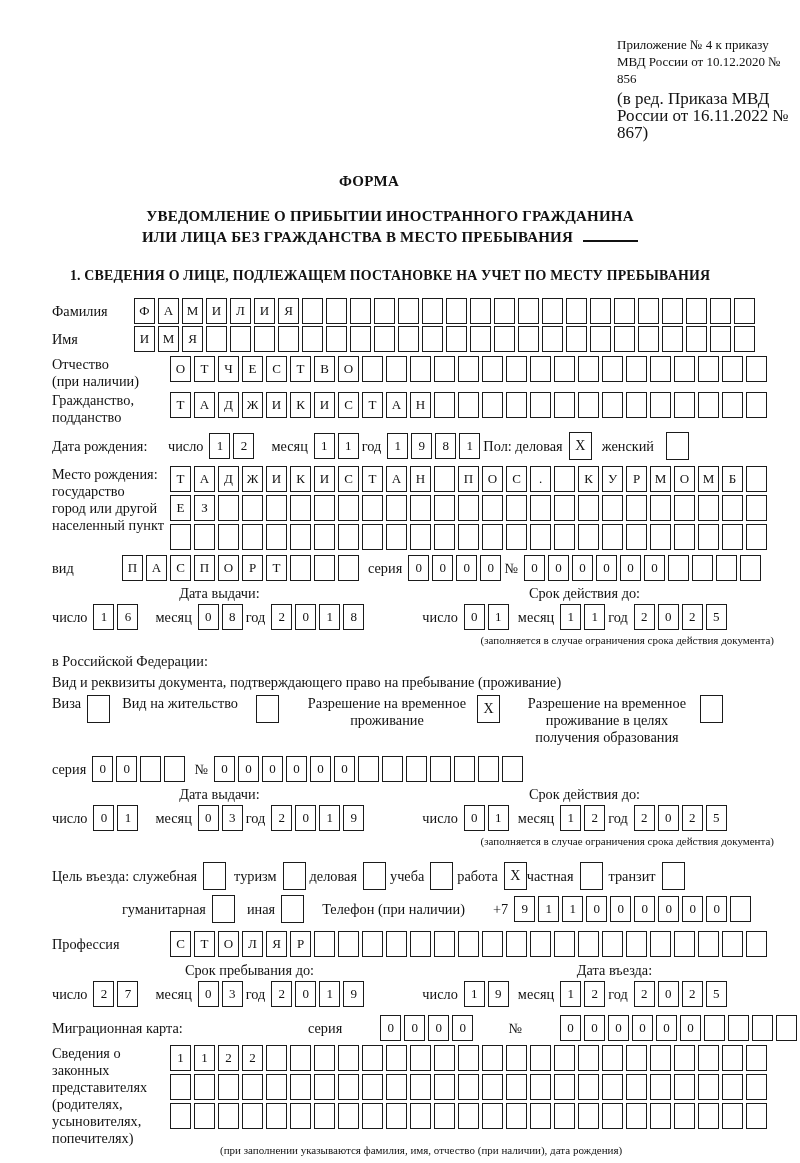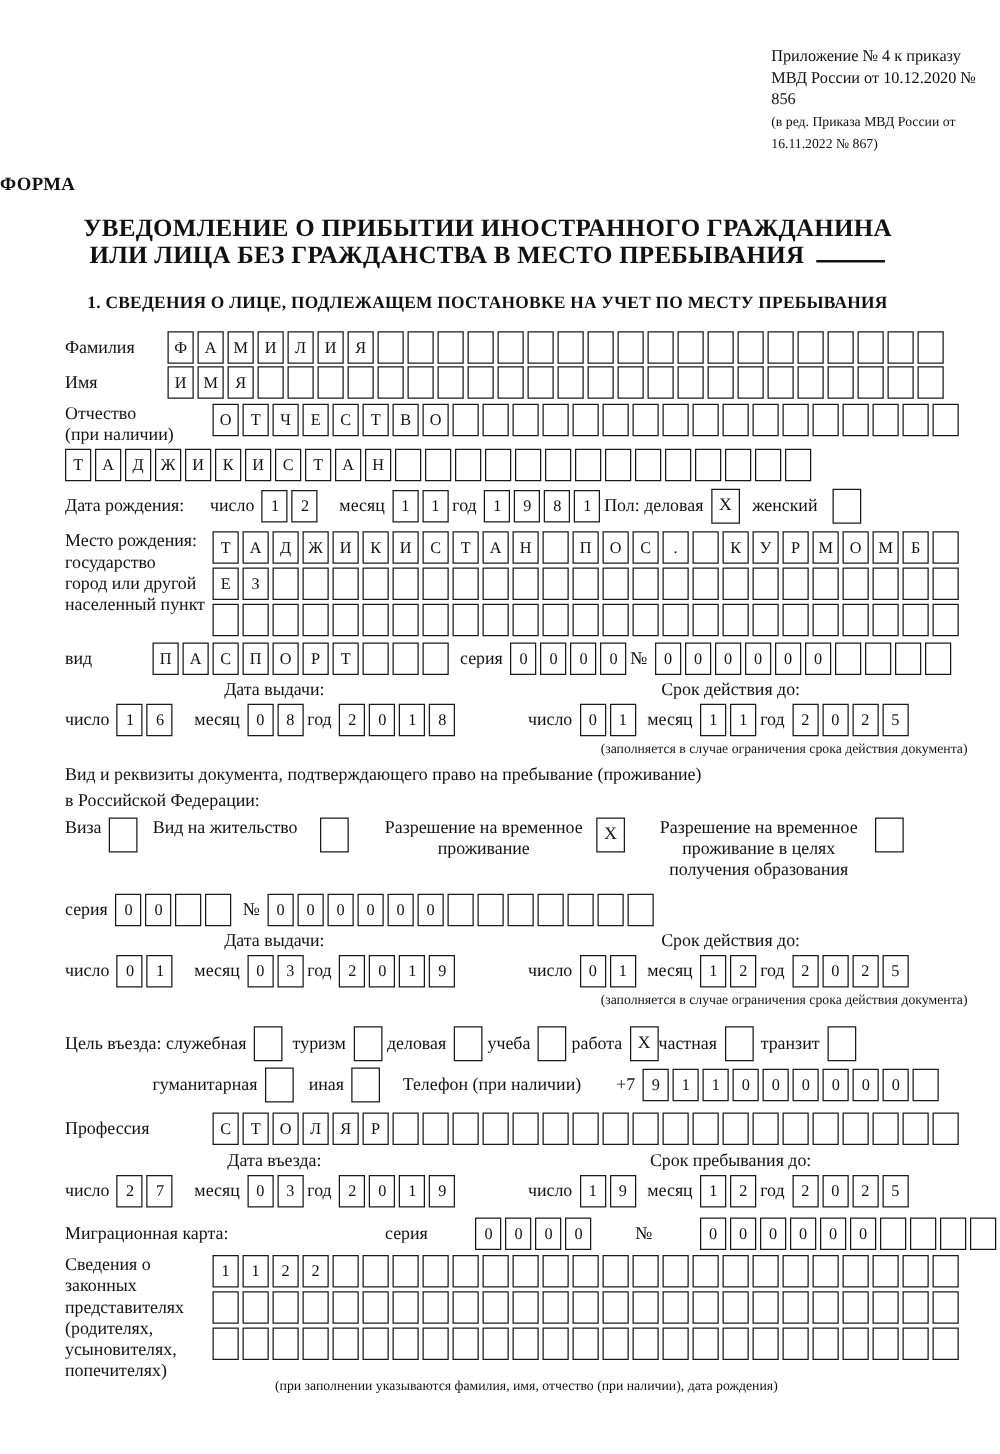--- a/index.html
+++ b/index.html
@@ -1,21 +1,21 @@
 <!DOCTYPE html>
 <html><head>
 <meta charset="utf-8">
 <style>
   html,body{margin:0;padding:0;background:#fff;}
   body{width:800px;min-height:1163px;font-family:"Liberation Serif","DejaVu Serif",serif;color:#111;}
   .page{width:780px;box-sizing:border-box;padding:36px 0 10px 0;}
   .top-header{margin-left:617px;width:180px;font-size:13px;line-height:17px;}
-  .top-header2{margin-left:617px;width:180px;font-size:11px;line-height:17px;margin-top:3px;}
-  .forma{text-align:left;padding-right:42px;font-weight:bold;font-size:15px;margin-top:16px;letter-spacing:.3px;}
-  .title{text-align:center;font-weight:bold;font-size:20px;line-height:21px;margin-top:16px;letter-spacing:.2px;}
+  .top-header2{margin-left:617px;width:180px;font-size:17px;line-height:17px;margin-top:3px;}
+  .forma{text-align:center;padding-right:42px;font-weight:bold;font-size:15px;margin-top:32px;letter-spacing:.3px;}
+  .title{text-align:center;font-weight:bold;font-size:15px;line-height:21px;margin-top:16px;letter-spacing:.2px;}
   .title .uline{display:inline-block;width:55px;border-bottom:2.5px solid #111;margin-left:10px;vertical-align:baseline;}
   .section{text-align:center;font-weight:bold;font-size:13.9px;margin-top:20px;letter-spacing:.2px;}
   .form-area{margin-left:52px;margin-top:14px;}
   .line{display:flex;align-items:center;margin-bottom:2px;}
   .line.top{align-items:flex-start;}
   .t{font-size:14.3px;line-height:17px;white-space:pre-line;padding-right:6px;flex-shrink:0;}
   .t.b{font-weight:bold;}
   .t.c{text-align:center;padding-right:0;}
   .t.sm{font-size:11px;}
   .t.full{flex:1 1 auto;}
@@ -130,20 +130,22 @@
           <span class="cell"></span>
           <span class="cell"></span>
           <span class="cell"></span>
           <span class="cell"></span>
           <span class="cell"></span>
           <span class="cell"></span>
           <span class="cell"></span>
         </div>
       </div>
       <div class="line top">
+        <div class="t" style="width: 112px;">Гражданство,
+подданство</div>
         <div class="cr">
           <span class="cell">Т</span>
           <span class="cell">А</span>
           <span class="cell">Д</span>
           <span class="cell">Ж</span>
           <span class="cell">И</span>
           <span class="cell">К</span>
           <span class="cell">И</span>
           <span class="cell">С</span>
           <span class="cell">Т</span>
@@ -363,24 +365,24 @@
           <span class="cell">2</span>
           <span class="cell">0</span>
           <span class="cell">2</span>
           <span class="cell">5</span>
         </div>
       </div>
       <div class="line">
         <div class="t sm full r">(заполняется в случае ограничения срока действия документа)</div>
       </div>
       <div class="line" style="margin-top: 4px;">
+        <div class="t">в Российской Федерации:</div>
+      </div>
+      <div class="line" style="margin-top: 4px;">
         <div class="t">Вид и реквизиты документа, подтверждающего право на пребывание (проживание)</div>
-      </div>
-      <div class="line" style="margin-top: 4px;">
-        <div class="t">в Российской Федерации:</div>
       </div>
       <div class="line top" style="margin-top: 4px;">
         <div class="t">Виза</div>
         <span class="bx"></span>
         <span class="gap" style="width: 12px;"></span>
         <div class="t">Вид на жительство</div>
         <span class="gap" style="width: 12px;"></span>
         <span class="bx"></span>
         <span class="gap" style="width: 18px;"></span>
         <div class="t c" style="width: 180px;">Разрешение на временное
@@ -533,22 +535,22 @@
           <span class="cell"></span>
           <span class="cell"></span>
           <span class="cell"></span>
           <span class="cell"></span>
           <span class="cell"></span>
           <span class="cell"></span>
           <span class="cell"></span>
         </div>
       </div>
       <div class="line" style="margin-top: 5px;">
+        <div class="t c" style="width: 395px;">Срок пребывания до:</div>
         <div class="t c" style="width: 335px;">Дата въезда:</div>
-        <div class="t c" style="width: 395px;">Срок пребывания до:</div>
       </div>
       <div class="line">
         <div class="t">число</div>
         <div class="cr">
           <span class="cell">2</span>
           <span class="cell">7</span>
         </div>
         <span class="gap" style="width: 14px;"></span>
         <div class="t">месяц</div>
         <div class="cr">

